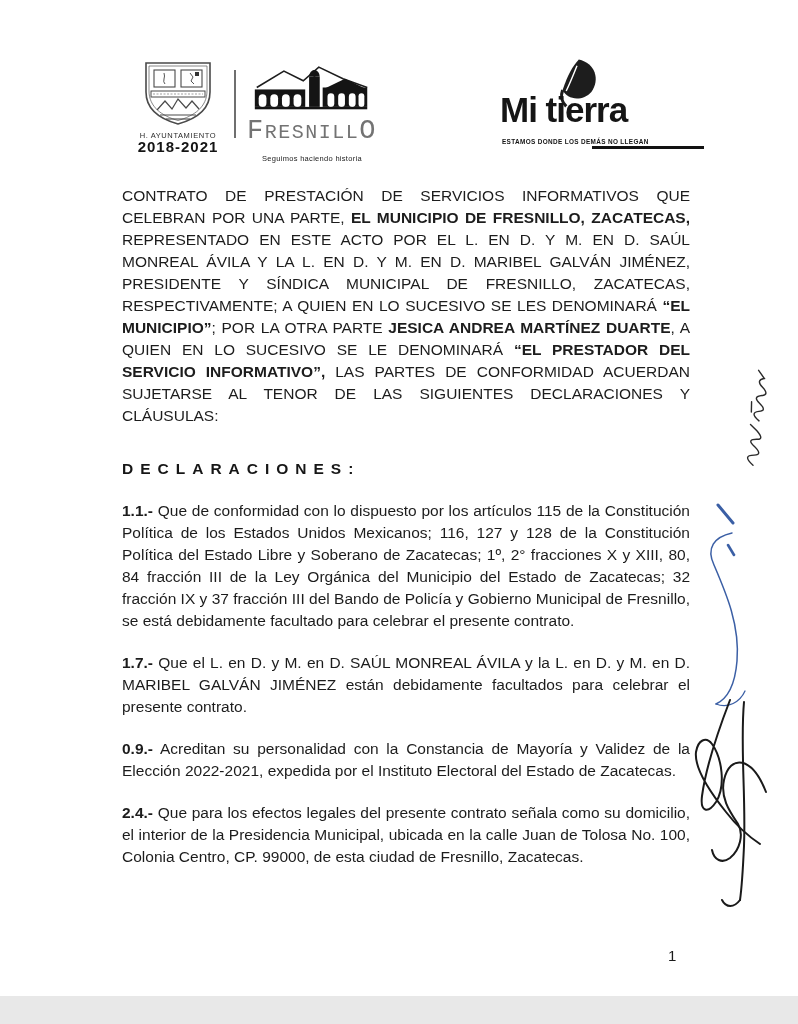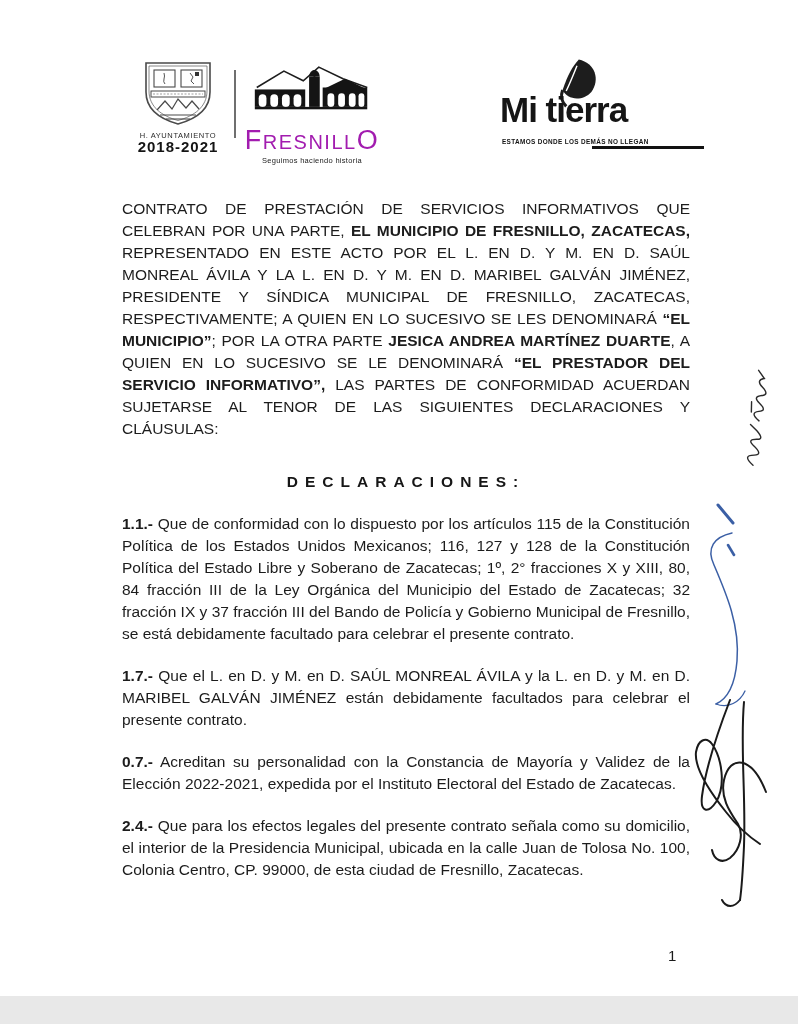--- a/index.html
+++ b/index.html
@@ -10,39 +10,39 @@
     font-family:"Liberation Sans", sans-serif;
     color:#1c1c1c;
     overflow:hidden;
   }
   
   .crest-wrap{position:absolute;left:126px;top:60px;width:104px;text-align:center;}
   .crest-caption1{font-size:7.5px;letter-spacing:.6px;color:#2a2a2a;margin-top:1px;}
   .crest-caption2{font-size:15px;font-weight:bold;letter-spacing:1px;color:#141414;line-height:13px;}
   .logo-divider{position:absolute;left:234px;top:70px;width:1.5px;height:68px;background:#6f6f6f;}
   .fresnillo-wrap{position:absolute;left:243px;top:64px;width:138px;text-align:center;}
-  .fresnillo-name{font-family:Liberation Sans, sans-serif;color:#a21caf;line-height:24px;letter-spacing:1.5px;margin-top:13px;white-space:nowrap;}
+  .fresnillo-name{font-family:Liberation Mono, monospace;color:#737373;line-height:24px;letter-spacing:1.5px;margin-top:4px;white-space:nowrap;}
   .fres-big{font-size:27px;}
   .fres-mid{font-size:20px;}
-  .fresnillo-tagline{font-size:7.5px;color:#222;margin-top:0px;letter-spacing:.3px;}
+  .fresnillo-tagline{font-size:7.5px;color:#222;margin-top:8px;letter-spacing:.3px;}
   .mitierra-wrap{position:absolute;left:500px;top:58px;width:210px;}
   .mitierra-text{position:absolute;left:0;top:32px;font-weight:800;font-size:35px;color:#151515;letter-spacing:-1px;white-space:nowrap;}
   .mitierra-leaf{position:absolute;left:50px;top:-2px;}
   .mitierra-tagline{position:absolute;left:2px;top:80px;font-size:6.4px;font-weight:bold;letter-spacing:.35px;color:#131313;white-space:nowrap;}
   .mitierra-underline{position:absolute;left:92px;top:88px;width:112px;height:2.5px;background:#121212;}
   
   .doc-body{
     position:absolute;left:122px;top:182px;width:568px;
     font-size:15.5px;line-height:22px;text-align:justify;
   }
   .doc-body p{margin:0 0 20px;}
-  .par-intro{margin:16px 0 31px !important;}
+  .par-intro{margin:3px 0 31px !important;}
   .b{font-weight:bold;}
   .h-declaraciones{
-    text-align:center;font-weight:bold;font-size:15.5px;
+    font-weight:bold;font-size:15.5px;
     letter-spacing:7px;margin:0 0 39px;color:#161616;
   }
   .h-section{font-weight:bold;text-align:left;margin:0 0 20px;letter-spacing:.3px;word-spacing:3px;}
   .page-number{position:absolute;left:668px;top:947px;font-size:15px;color:#1a1a1a;}
   
   .sig{position:absolute;}
   .sig svg{display:block;}
 </style>
 </head>
 <body>
@@ -107,21 +107,21 @@
   </div>
 
   <div class="doc-body">
     <p class="par-intro"><span>CONTRATO DE PRESTACIÓN DE SERVICIOS INFORMATIVOS QUE CELEBRAN POR UNA PARTE, </span><span class="b">EL MUNICIPIO DE FRESNILLO, ZACATECAS,</span><span> REPRESENTADO EN ESTE ACTO POR EL L. EN D. Y M. EN D. SAÚL MONREAL ÁVILA Y LA L. EN D. Y M. EN D. MARIBEL GALVÁN JIMÉNEZ, PRESIDENTE Y SÍNDICA MUNICIPAL DE FRESNILLO, ZACATECAS, RESPECTIVAMENTE; A QUIEN EN LO SUCESIVO SE LES DENOMINARÁ </span><span class="b">“EL MUNICIPIO”</span><span>; POR LA OTRA PARTE </span><span class="b">JESICA ANDREA MARTÍNEZ DUARTE</span><span>, A QUIEN EN LO SUCESIVO SE LE DENOMINARÁ </span><span class="b">“EL PRESTADOR DEL SERVICIO INFORMATIVO”,</span><span> LAS PARTES DE CONFORMIDAD ACUERDAN SUJETARSE AL TENOR DE LAS SIGUIENTES DECLARACIONES Y CLÁUSULAS:</span></p>
 
     <p class="h-declaraciones">DECLARACIONES:</p>
 
 
     <p><span class="b">1.1.-</span><span> Que de conformidad con lo dispuesto por los artículos 115 de la Constitución Política de los Estados Unidos Mexicanos; 116, 127 y 128 de la Constitución Política del Estado Libre y Soberano de Zacatecas; 1º, 2° fracciones X y XIII, 80, 84 fracción III de la Ley Orgánica del Municipio del Estado de Zacatecas;  32 fracción IX y 37 fracción III del Bando de Policía y Gobierno Municipal de Fresnillo, se está debidamente facultado para celebrar el presente contrato.</span></p>
     <p><span class="b">1.7.-</span><span> Que el L. en D. y M. en D. SAÚL MONREAL ÁVILA y la L. en D. y M. en D. MARIBEL GALVÁN JIMÉNEZ están debidamente facultados para celebrar el presente contrato.</span></p>
-    <p><span class="b">0.7.-</span><span> Acreditan su personalidad con la Constancia de Mayoría y Validez de la Elección 2022-2021,  expedida por el Instituto Electoral del Estado de Zacatecas.</span></p>
+    <p><span class="b">0.9.-</span><span> Acreditan su personalidad con la Constancia de Mayoría y Validez de la Elección 2022-2021,  expedida por el Instituto Electoral del Estado de Zacatecas.</span></p>
     <p><span class="b">2.4.-</span><span> Que para los efectos legales del presente contrato señala como su domicilio, el interior de la Presidencia Municipal, ubicada en la calle Juan de Tolosa No. 100, Colonia Centro, CP. 99000,  de esta ciudad de Fresnillo, Zacatecas.</span></p>
   </div>
 
   <div class="sig" style="left:736px;top:348px;">
     <svg width="56" height="128" viewBox="0 0 56 128">
       <g transform="rotate(-72 28 64)" stroke="#2a2a2a" stroke-width="1.4" fill="none" stroke-linecap="round">
         <path d="M-26,70 q6,-14 10,-2 q3,9 9,-4 q4,-8 7,2 q2,7 8,-3 l4,-8"></path>
         <path d="M18,62 q5,-12 9,-3 q3,8 8,-2 q4,-9 8,0 q3,7 8,-2 q5,-9 9,-1 l6,-8"></path>
         <path d="M24,52 l10,-3"></path>
       </g>

